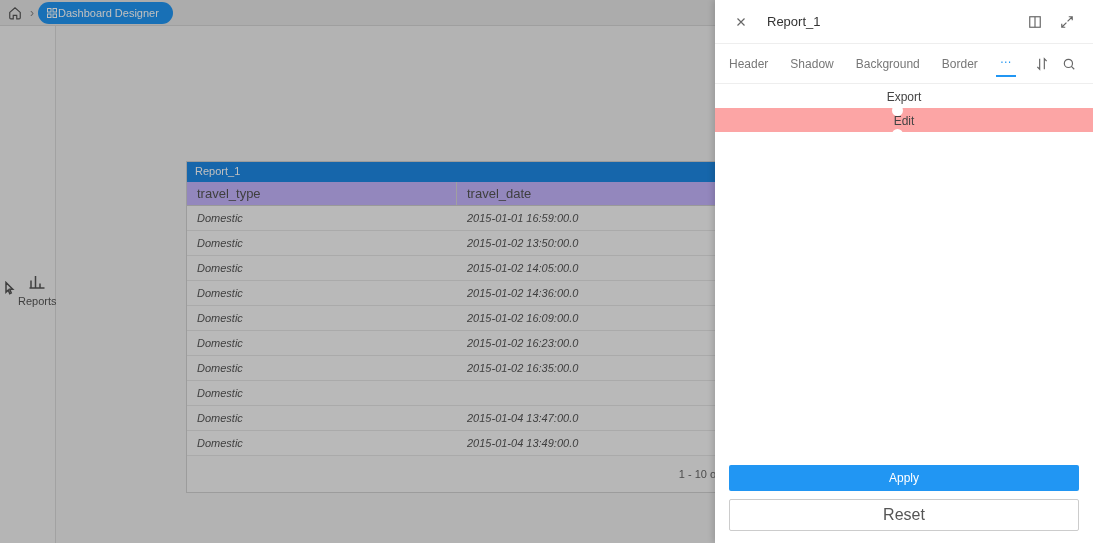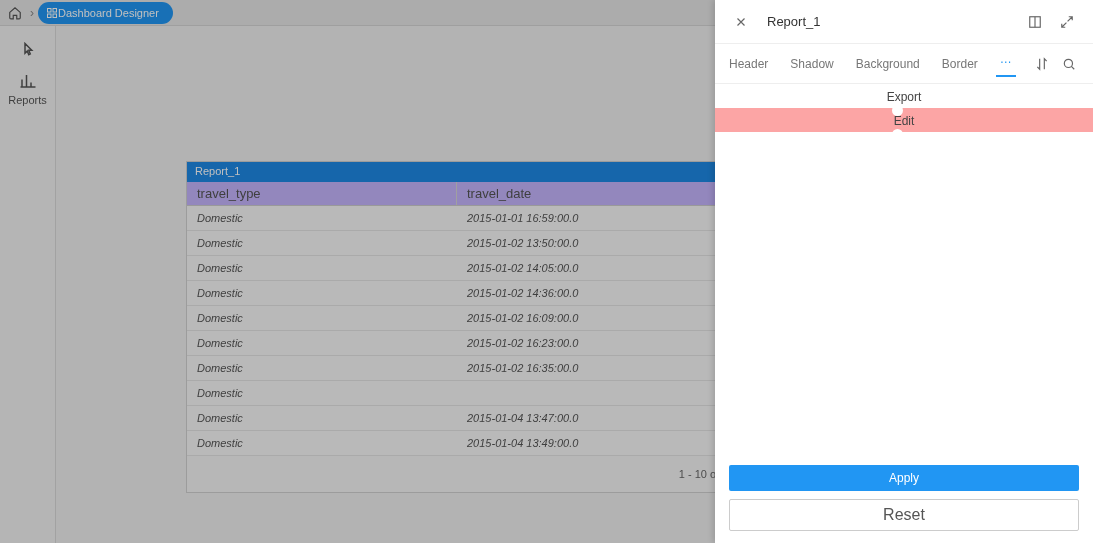--- a/index.html
+++ b/index.html
@@ -43,21 +43,21 @@
 
   
   .leftrail {
     position: absolute;
     left: 0; top: 26px;
     width: 56px;
     height: calc(543px - 26px);
     background: #f2f2f2;
     border-right: 1px solid #d9d9d9;
     display: flex;
-    flex-direction: column;
+    flex-direction: row;
     align-items: center;
     padding-top: 10px;
   }
   .rail-item {
     width: 100%;
     display: flex;
     flex-direction: column;
     align-items: center;
     padding: 6px 0;
     color: #555;

